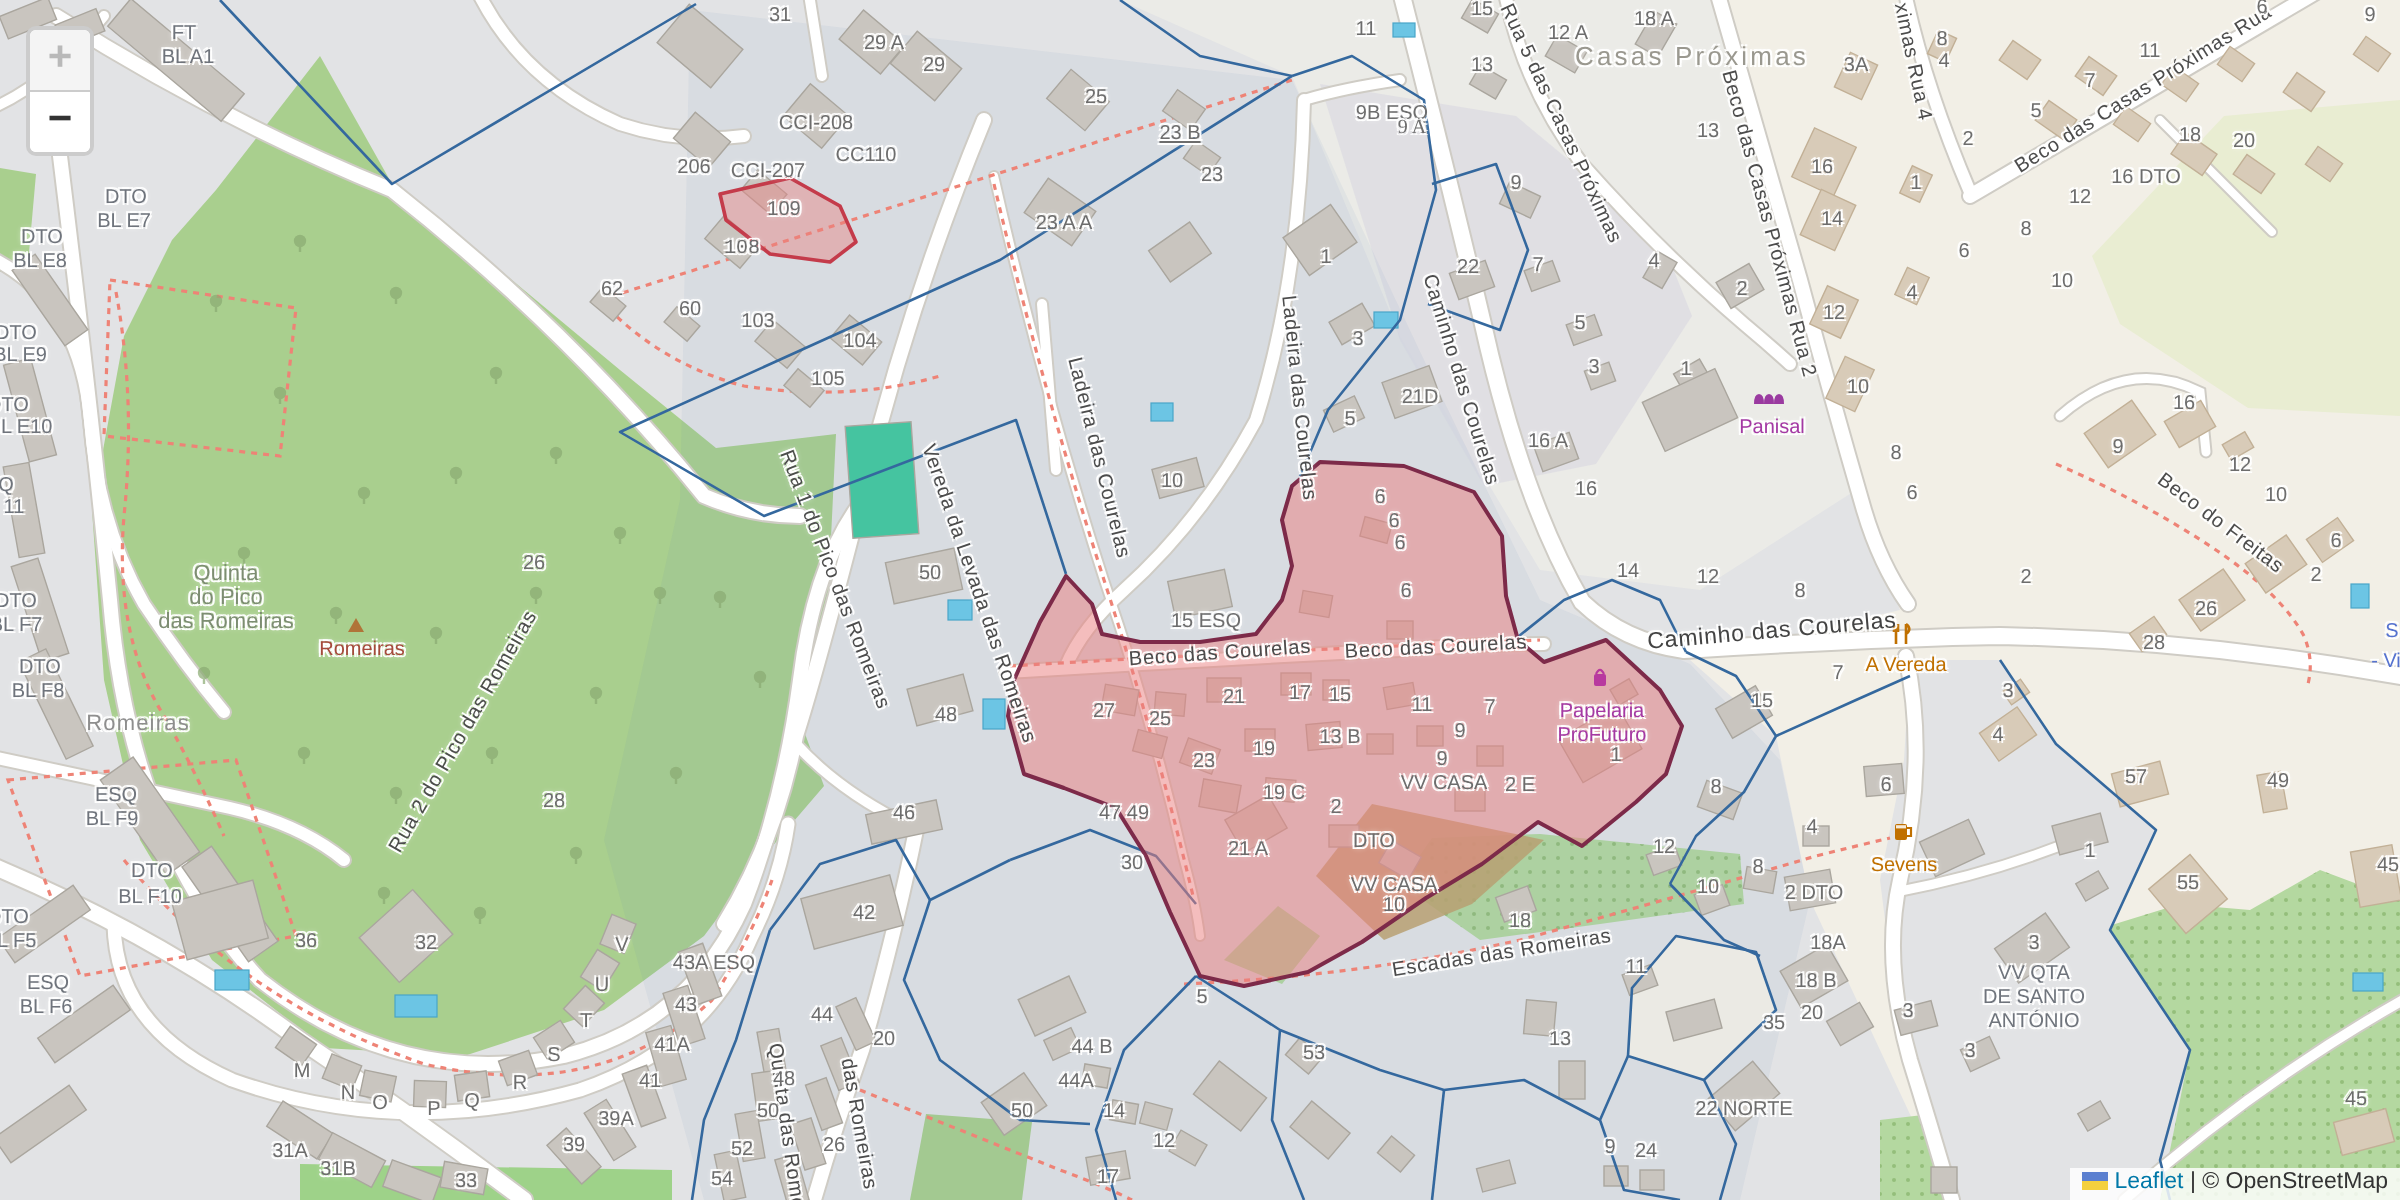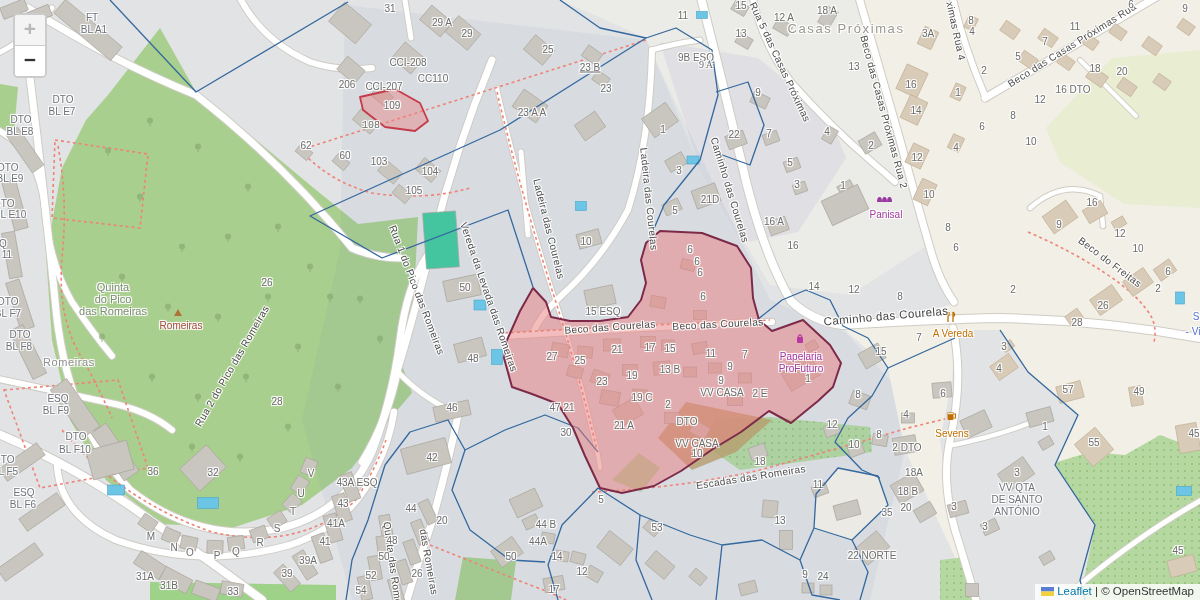--- a/index.html
+++ b/index.html
@@ -646,21 +646,21 @@
       <span class="lbl num" style="left: 745px; top: 354px; transform: translate(-50%, -50%);">7</span>
       <span class="lbl num" style="left: 730px; top: 366px; transform: translate(-50%, -50%);">9</span>
       <span class="lbl num" style="left: 721px; top: 380px; transform: translate(-50%, -50%);">9</span>
       <span class="lbl num" style="left: 722px; top: 392px; transform: translate(-50%, -50%);">VV CASA</span>
       <span class="lbl num" style="left: 668px; top: 404px; transform: translate(-50%, -50%);">2</span>
       <span class="lbl num" style="left: 760px; top: 393px; transform: translate(-50%, -50%);">2 E</span>
       <span class="lbl num" style="left: 697px; top: 443px; transform: translate(-50%, -50%);">VV CASA</span>
       <span class="lbl num" style="left: 697px; top: 453px; transform: translate(-50%, -50%);">10</span>
       <span class="lbl num" style="left: 687px; top: 421px; transform: translate(-50%, -50%);">DTO</span>
       <span class="lbl num" style="left: 808px; top: 378px; transform: translate(-50%, -50%);">1</span>
-      <span class="lbl num" style="left: 562px; top: 407px; transform: translate(-50%, -50%);">47 21</span>
+      <span class="lbl num" style="left: 562px; top: 407px; transform: translate(-50%, -50%);">47 49</span>
       <span class="lbl num" style="left: 566px; top: 432px; transform: translate(-50%, -50%);">30</span>
       <span class="lbl num" style="left: 452px; top: 407px; transform: translate(-50%, -50%);">46</span>
       <span class="lbl num" style="left: 432px; top: 457px; transform: translate(-50%, -50%);">42</span>
       <span class="lbl num" style="left: 411px; top: 508px; transform: translate(-50%, -50%);">44</span>
       <span class="lbl num" style="left: 442px; top: 520px; transform: translate(-50%, -50%);">20</span>
       <span class="lbl num" style="left: 417px; top: 573px; transform: translate(-50%, -50%);">26</span>
       <span class="lbl num" style="left: 546px; top: 524px; transform: translate(-50%, -50%);">44 B</span>
       <span class="lbl num" style="left: 538px; top: 541px; transform: translate(-50%, -50%);">44A</span>
       <span class="lbl num" style="left: 511px; top: 556px; transform: translate(-50%, -50%);">50</span>
       <span class="lbl num" style="left: 557px; top: 556px; transform: translate(-50%, -50%);">14</span>

